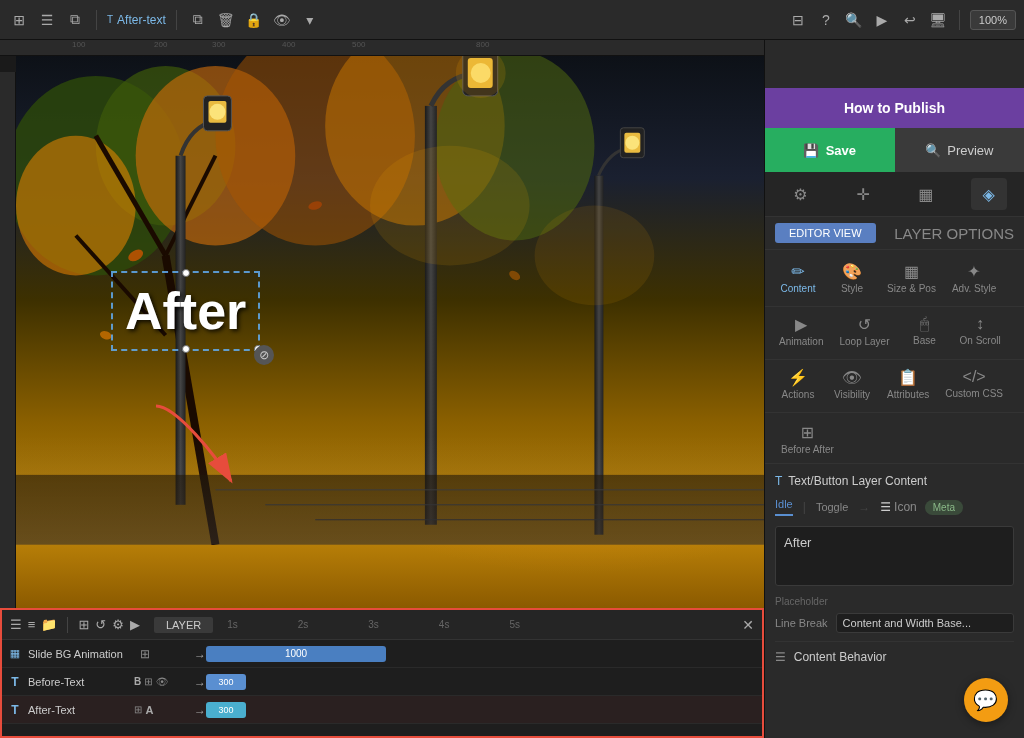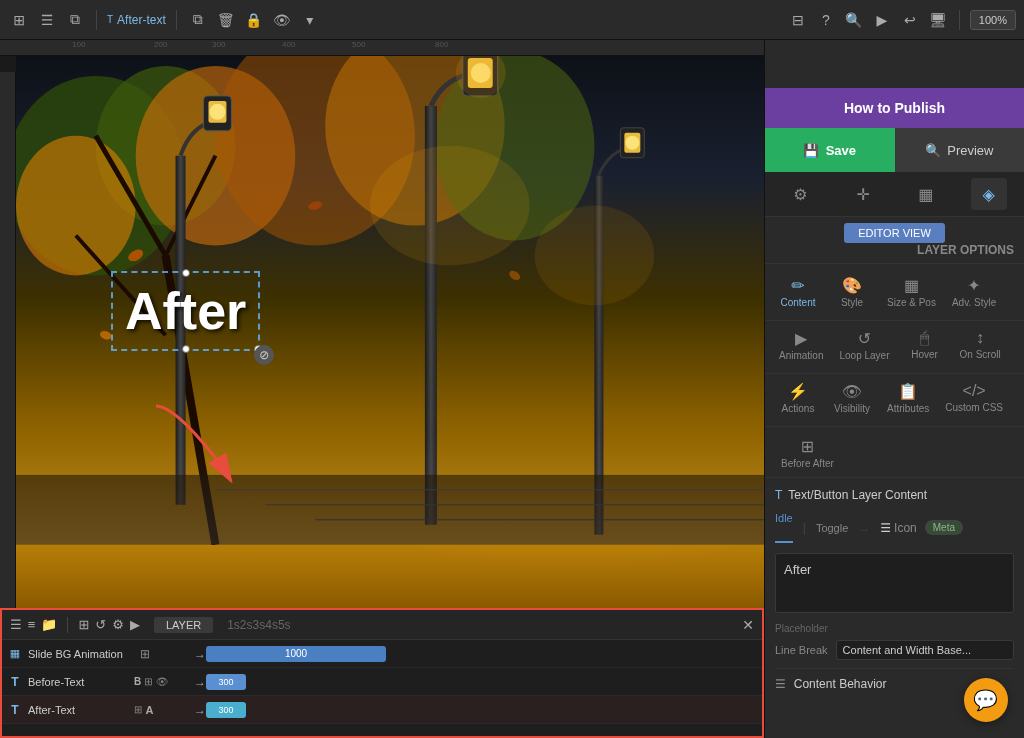--- a/index.html
+++ b/index.html
@@ -174,21 +174,22 @@
       padding: 2px 12px;
       border-radius: 2px;
       font-size: 11px;
       margin-left: 8px;
     }
     .timeline-time-markers {
       display: flex;
       align-items: center;
       flex: 1;
       padding-left: 8px;
-      font-size: 12px;
+      gap: 60px;
+      font-size: 10px;
       color: #666;
     }
     .timeline-close { margin-left: auto; color: #aaa; cursor: pointer; font-size: 14px; }
 
     .timeline-body { flex: 1; display: flex; flex-direction: column; }
 
     .timeline-row {
       display: flex;
       align-items: center;
       height: 28px;
@@ -279,30 +280,29 @@
     .tab-icon { width: 36px; height: 32px; display: flex; flex-direction: column; align-items: center; justify-content: center; gap: 2px; cursor: pointer; color: #888; font-size: 16px; border-radius: 4px; }
     .tab-icon.active { color: #7cb9e8; background: #333; }
 
     
     .view-toggle {
       display: flex;
       align-items: center;
       padding: 6px 10px;
       gap: 0;
       border-bottom: 1px solid #333;
-      flex-direction: column;
     }
     .view-btn {
       padding: 4px 14px;
       font-size: 11px;
       cursor: pointer;
       border-radius: 3px;
     }
     .view-btn.active { background: #5a7fc1; color: white; }
-    .layer-options-label { margin-left: auto; color: #888; font-size: 12px; font-weight: bold; }
+    .layer-options-label { margin-left: auto; color: #888; font-size: 15px; }
 
     
     .content-tabs {
       display: flex;
       flex-wrap: wrap;
       padding: 8px 8px 0;
       gap: 4px;
       border-bottom: 1px solid #333;
       padding-bottom: 8px;
     }
@@ -333,21 +333,21 @@
       gap: 6px;
     }
     .section-title-icon { color: #7cb9e8; }
 
     .idle-toggle-row {
       display: flex;
       align-items: center;
       gap: 8px;
       margin-bottom: 10px;
     }
-    .idle-btn { font-size: 11px; color: #5a8fd1; cursor: pointer; border-bottom: 2px solid #5a8fd1; padding-bottom: 17px; }
+    .idle-btn { font-size: 11px; color: #5a8fd1; cursor: pointer; border-bottom: 2px solid #5a8fd1; padding-bottom: 4px; }
     .toggle-btn { font-size: 11px; color: #888; cursor: pointer; }
     .sep { color: #444; margin: 0 2px; }
     .icon-btn { font-size: 12px; color: #888; cursor: pointer; }
     .meta-btn { background: #3a4a3a; color: #8ab888; font-size: 10px; padding: 2px 8px; border-radius: 10px; cursor: pointer; }
 
     .text-input-area {
       background: #1e1e1e;
       border: 1px solid #3a3a3a;
       border-radius: 3px;
       padding: 8px;
@@ -462,21 +462,21 @@
 
   <div class="canvas-area">
 
     <div class="ruler-h">
       <div class="ruler-numbers">
         <span style="position:absolute;left:60px">100</span>
         <span style="position:absolute;left:142px">200</span>
         <span style="position:absolute;left:200px">300</span>
         <span style="position:absolute;left:270px">400</span>
         <span style="position:absolute;left:340px">500</span>
-        <span style="position:absolute;left:423px">800</span>
+        <span style="position:absolute;left:464px">800</span>
       </div>
     </div>
 
     <div class="canvas-wrapper">
       <div class="ruler-v"></div>
 
       <div class="canvas-image">
         <div class="lamp-scene">
 
           <svg class="canvas-overlay" viewBox="0 0 750 490" preserveAspectRatio="xMidYMid slice">
@@ -713,21 +713,21 @@
       <div class="content-tab">
         <span class="tab-icon-img">▶</span>
         <span>Animation</span>
       </div>
       <div class="content-tab">
         <span class="tab-icon-img">↺</span>
         <span>Loop Layer</span>
       </div>
       <div class="content-tab">
         <span class="tab-icon-img">🖱</span>
-        <span>Hover</span>
+        <span>Base</span>
       </div>
       <div class="content-tab">
         <span class="tab-icon-img">↕</span>
         <span>On Scroll</span>
       </div>
     </div>
     <div class="content-tabs" style="padding-top:4px; border-bottom:1px solid #333; padding-bottom:8px;">
       <div class="content-tab">
         <span class="tab-icon-img">⚡</span>
         <span>Actions</span>

